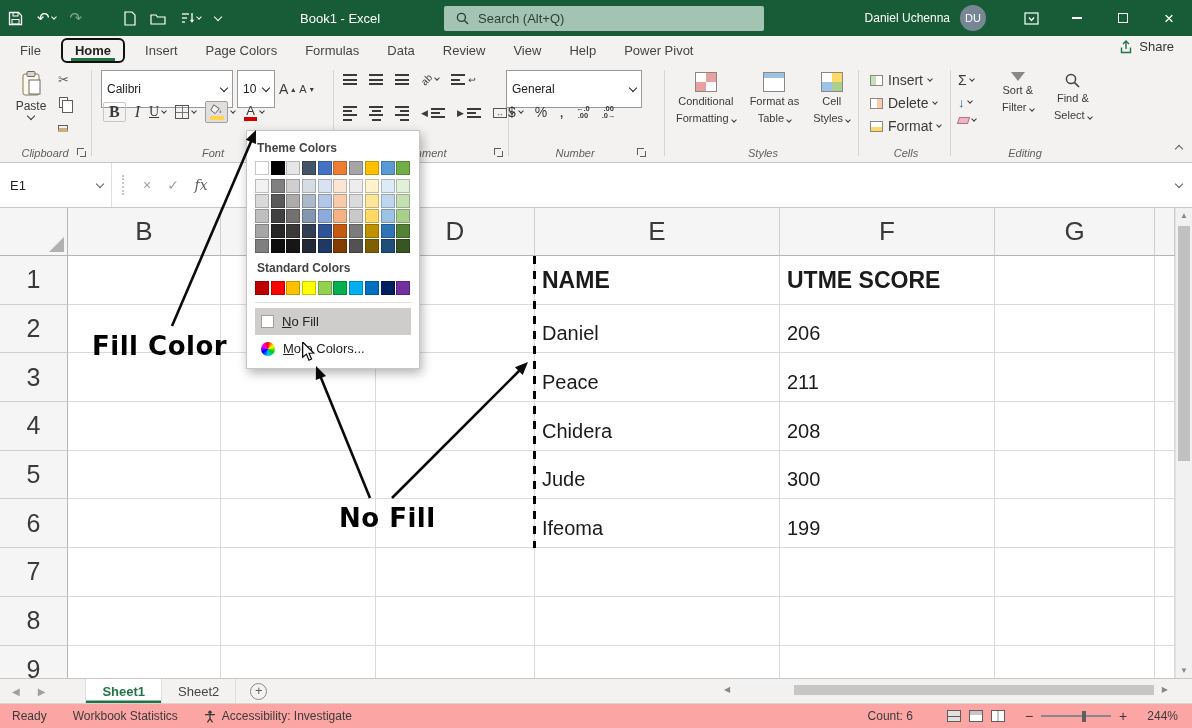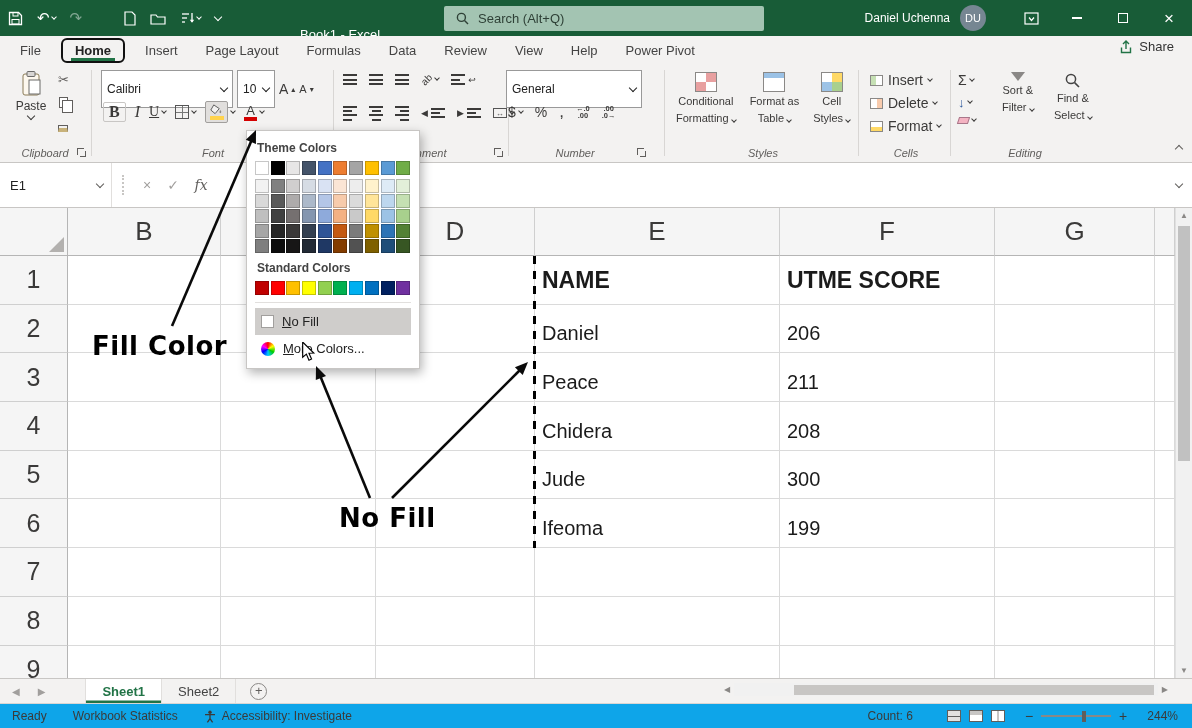--- a/index.html
+++ b/index.html
@@ -8,21 +8,21 @@
   #app { position:relative; width:1192px; height:728px; background:#fff; overflow:hidden; }
 
   
   .titlebar { position:absolute; left:0; top:0; width:1192px; height:36px; background:#185c37; color:#fff; }
   .qat { position:absolute; left:8px; top:0; height:36px; display:flex; align-items:center; gap:14px; }
   .qat-btn { display:inline-flex; align-items:center; gap:2px; font-size:15px; color:#fff; cursor:default; }
   .qat-btn.dim { opacity:.45; }
   .chev { width:6px; height:6px; border-right:1.4px solid currentColor; border-bottom:1.4px solid currentColor; transform:rotate(45deg); display:inline-block; margin-top:-3px; }
   .chev.up { transform:rotate(225deg); margin-top:3px; }
   .chev.tiny { width:4px; height:4px; }
-  .win-title { position:absolute; left:300px; top:16px; height:36px; display:flex; align-items:center; font-size:13px; }
+  .win-title { position:absolute; left:300px; top:0; height:36px; display:flex; align-items:center; font-size:13px; }
   .search-box { position:absolute; left:444px; top:6px; width:320px; height:25px; background:#a3c4b2; border-radius:2px; display:flex; align-items:center; gap:9px; padding:0 12px; color:#2e4036; font-size:13px; }
   .tb-right { position:absolute; right:0; top:0; height:36px; display:flex; align-items:center; }
   .user-name { font-size:12px; margin-right:10px; }
   .avatar { width:26px; height:26px; border-radius:50%; background:#768692; color:#fff; font-size:11px; display:flex; align-items:center; justify-content:center; margin-right:22px; }
   .winctl { width:46px; height:36px; display:flex; align-items:center; justify-content:center; color:#fff; font-size:14px; }
   .min-bar { width:10px; height:1.5px; background:#fff; display:inline-block; }
   .max-box { width:10px; height:10px; border:1.2px solid #fff; display:inline-block; }
   .close-x { font-size:17px; line-height:1; }
 
   
@@ -145,21 +145,21 @@
   .stb-nav { display:flex; align-items:center; gap:18px; padding:0 14px 0 12px; color:#a19f9d; font-size:10px; }
   .stab { padding:0 16px; display:flex; align-items:center; font-size:13px; color:#444; border-right:1px solid #e1dfdd; }
   .stab:first-of-type { border-left:1px solid #e1dfdd; }
   .stab.active { background:#fff; color:#217346; font-weight:700; box-shadow:inset 0 -2.5px 0 #217346; }
   .newsheet { width:17px; height:17px; border:1px solid #8a8886; border-radius:50%; color:#605e5c; font-size:13px; line-height:14px; text-align:center; align-self:center; margin-left:14px; }
   .hscroll { position:absolute; left:724px; top:682px; height:15px; width:444px; display:flex; align-items:center; gap:4px; color:#8a8886; font-size:8px; }
   .htrack { position:relative; flex:1; height:13px; background:#f1f1f1; }
   .hthumb { position:absolute; left:60px; right:4px; top:1.5px; height:10px; background:#c8c6c4; }
 
   
-  .statusbar { position:absolute; left:0; top:703px; width:1192px; height:25px; background:#0ea5e9; border-top:1px solid #d8d6d4; display:flex; align-items:center; font-size:12px; color:#3b3a39; }
+  .statusbar { position:absolute; left:0; top:703px; width:1192px; height:25px; background:#fca5a5; border-top:1px solid #d8d6d4; display:flex; align-items:center; font-size:12px; color:#3b3a39; }
   .sb-left { display:flex; align-items:center; gap:26px; margin-left:12px; }
   .sb-acc { display:flex; align-items:center; gap:6px; }
   .sb-right { margin-left:auto; display:flex; align-items:center; gap:20px; margin-right:14px; }
   .view-icos { display:flex; gap:8px; align-items:center; }
   .view-ico { width:14px; height:12px; border:1px solid #605e5c; background:#fff; }
   .vi-normal { background:linear-gradient(#605e5c,#605e5c) center/100% 1px no-repeat,#e3e1df; }
   .vi-layout { background:linear-gradient(#c8c6c4 0 35%,#fff 0); }
   .vi-break { background:linear-gradient(90deg,#fff 0 45%,#c8c6c4 45% 55%,#fff 0); }
   .zoom { display:flex; align-items:center; gap:8px; }
   .zoomtrack { position:relative; width:70px; height:2px; background:#8a8886; }
@@ -245,21 +245,21 @@
       <span class="winctl">
           <span class="close-x">×</span>
         </span>
     </div>
   </div>
 
   <div class="tabsrow">
       <div class="ribbon-tab">File</div>
       <div class="ribbon-tab active">Home</div>
       <div class="ribbon-tab">Insert</div>
-      <div class="ribbon-tab">Page Layout</div>
+      <div class="ribbon-tab">Page Colors</div>
       <div class="ribbon-tab">Formulas</div>
       <div class="ribbon-tab">Data</div>
       <div class="ribbon-tab">Review</div>
       <div class="ribbon-tab">View</div>
       <div class="ribbon-tab">Help</div>
       <div class="ribbon-tab">Power Pivot</div>
     </div>
   <div class="share-btn">
     <svg width="14" height="14" viewBox="0 0 14 14">
         <path d="M7 9 V1.5 M4 4 L7 1 L10 4" fill="none" stroke="#217346" stroke-width="1.4"></path>

